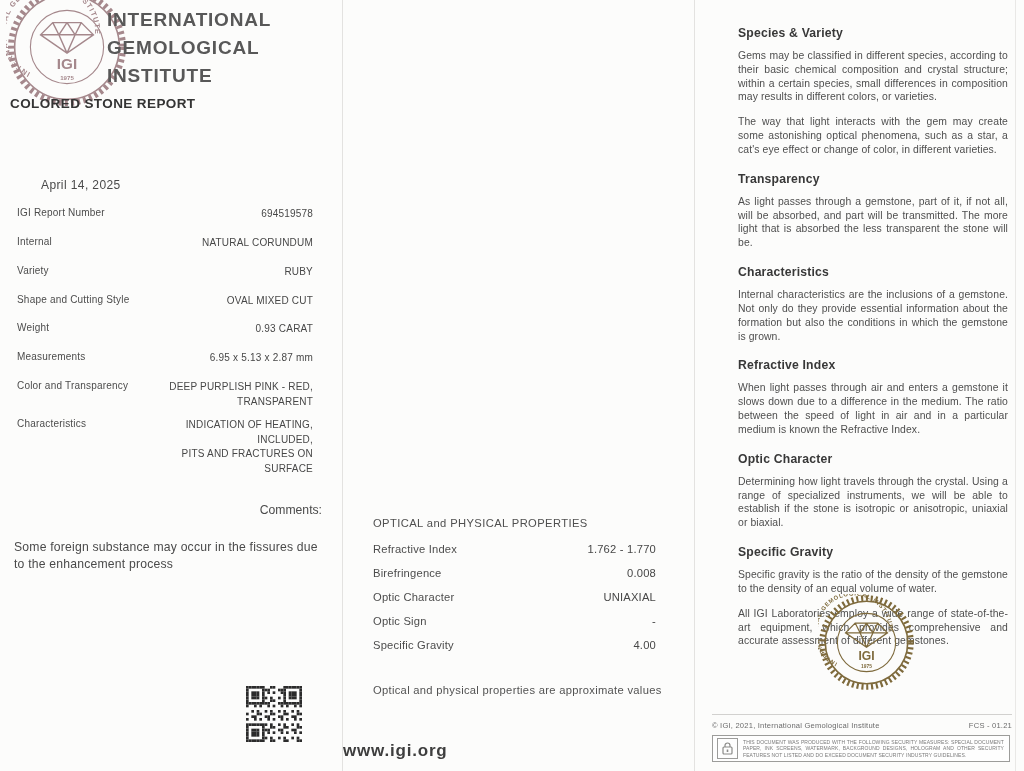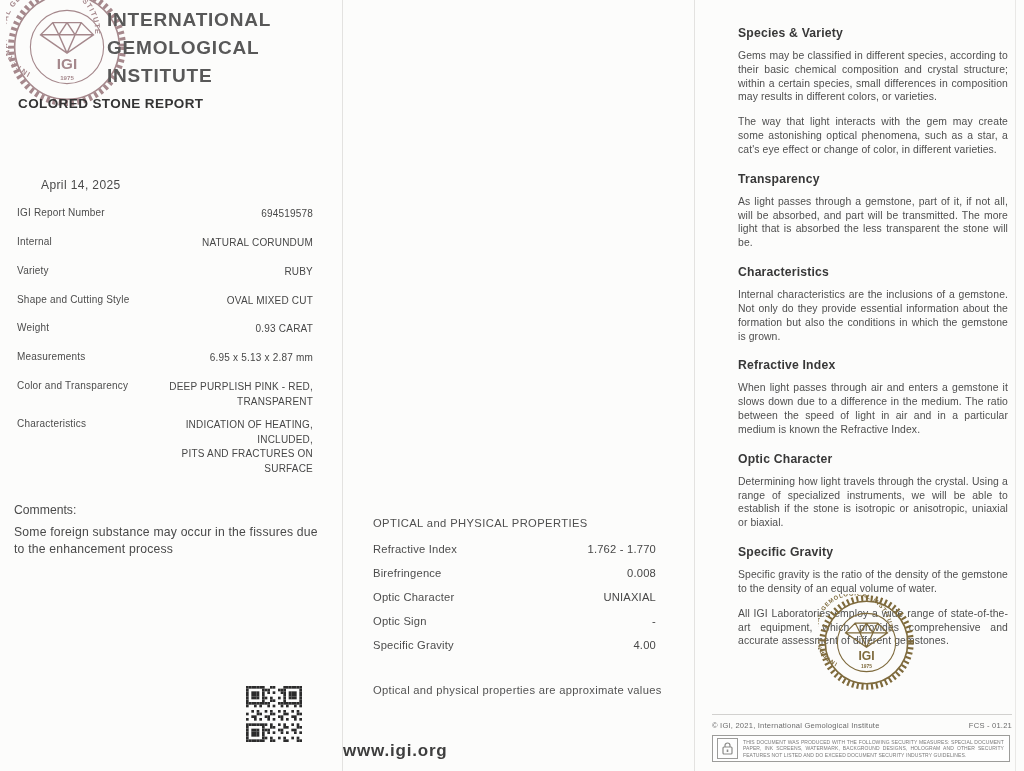--- a/index.html
+++ b/index.html
@@ -12,31 +12,31 @@
   .fold{position:absolute;top:0;bottom:0;width:1px;background:#e3e2e0;}
   #fold-left{left:342px;}
   #fold-right{left:694px;}
   #edge-right{position:absolute;top:0;bottom:0;right:8px;width:1px;background:#e9e8e6;}
 
   
   .seal{position:absolute;}
   #seal-left{left:6px;top:-14px;width:122px;height:122px;}
   #brand{position:absolute;left:107px;top:6px;font-size:19px;line-height:28px;
     font-weight:bold;color:#585858;letter-spacing:.8px;}
-  #report-title{position:absolute;left:18px;top:96px;font-size:13.5px;font-weight:bold;
+  #report-title{position:absolute;left:10px;top:96px;font-size:13.5px;font-weight:bold;
     color:#343434;letter-spacing:.4px;}
   #report-date{position:absolute;left:17px;top:178px;font-size:12px;color:#4a4a4a;letter-spacing:.4px;margin-left:24px;}
 
   .field{position:absolute;left:17px;width:296px;font-size:10px;color:#4c4c4c;}
   .field .lbl{position:absolute;left:0;top:0;white-space:nowrap;letter-spacing:.2px;}
   .field .val{display:block;text-align:right;margin-left:130px;line-height:14.5px;
     white-space:pre-line;letter-spacing:.2px;color:#474747;}
 
   #comments{position:absolute;left:14px;top:503px;width:308px;font-size:12.2px;color:#4a4a4a;}
-  #comments .c-label{display:block;margin-bottom:7px;}
+  #comments .c-label{display:block;margin-bottom:22px;text-align:right;}
   #comments .c-text{line-height:16.5px;letter-spacing:.2px;}
 
   #qr{position:absolute;left:246px;top:686px;width:56px;height:56px;}
 
   
   #props-title{position:absolute;left:373px;top:517px;font-size:11.2px;color:#4f4f4f;letter-spacing:.4px;}
   .prop{position:absolute;left:373px;width:283px;font-size:11.2px;color:#4c4c4c;}
   .prop .lbl{position:absolute;left:0;top:0;white-space:nowrap;letter-spacing:.2px;}
   .prop .val{display:block;text-align:right;letter-spacing:.2px;color:#474747;}
   #props-note{position:absolute;left:373px;top:684px;font-size:11.2px;

